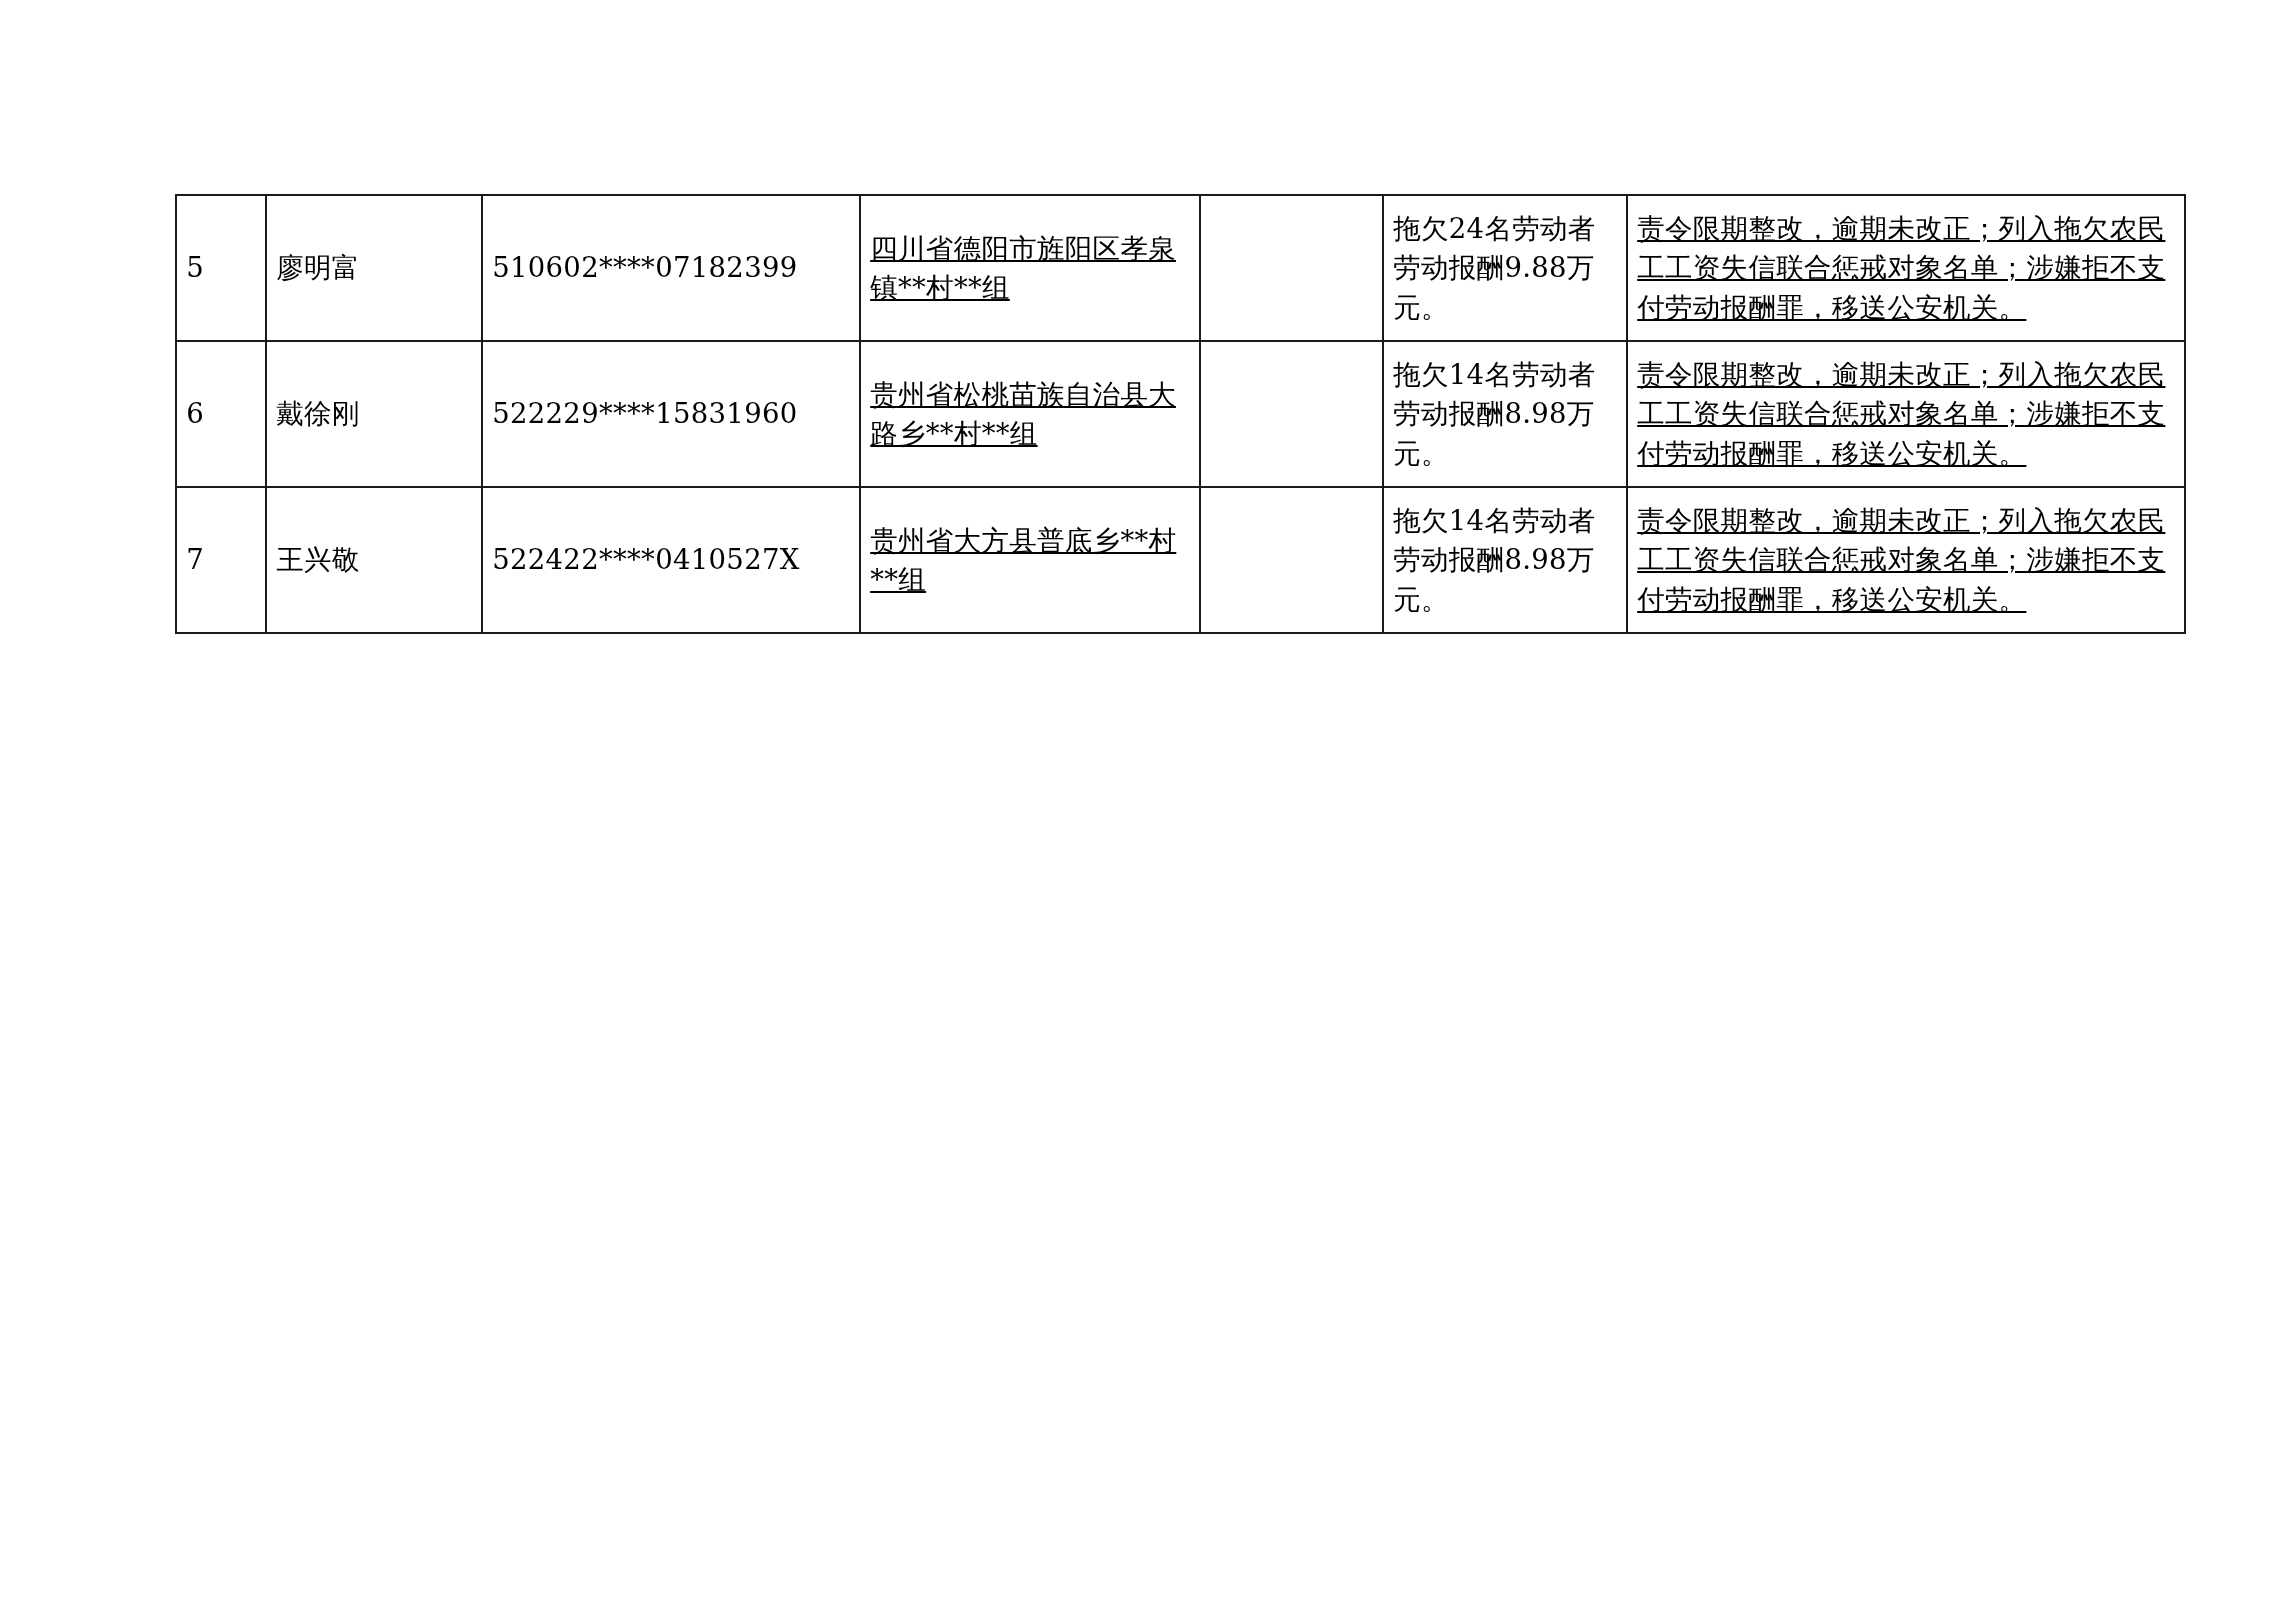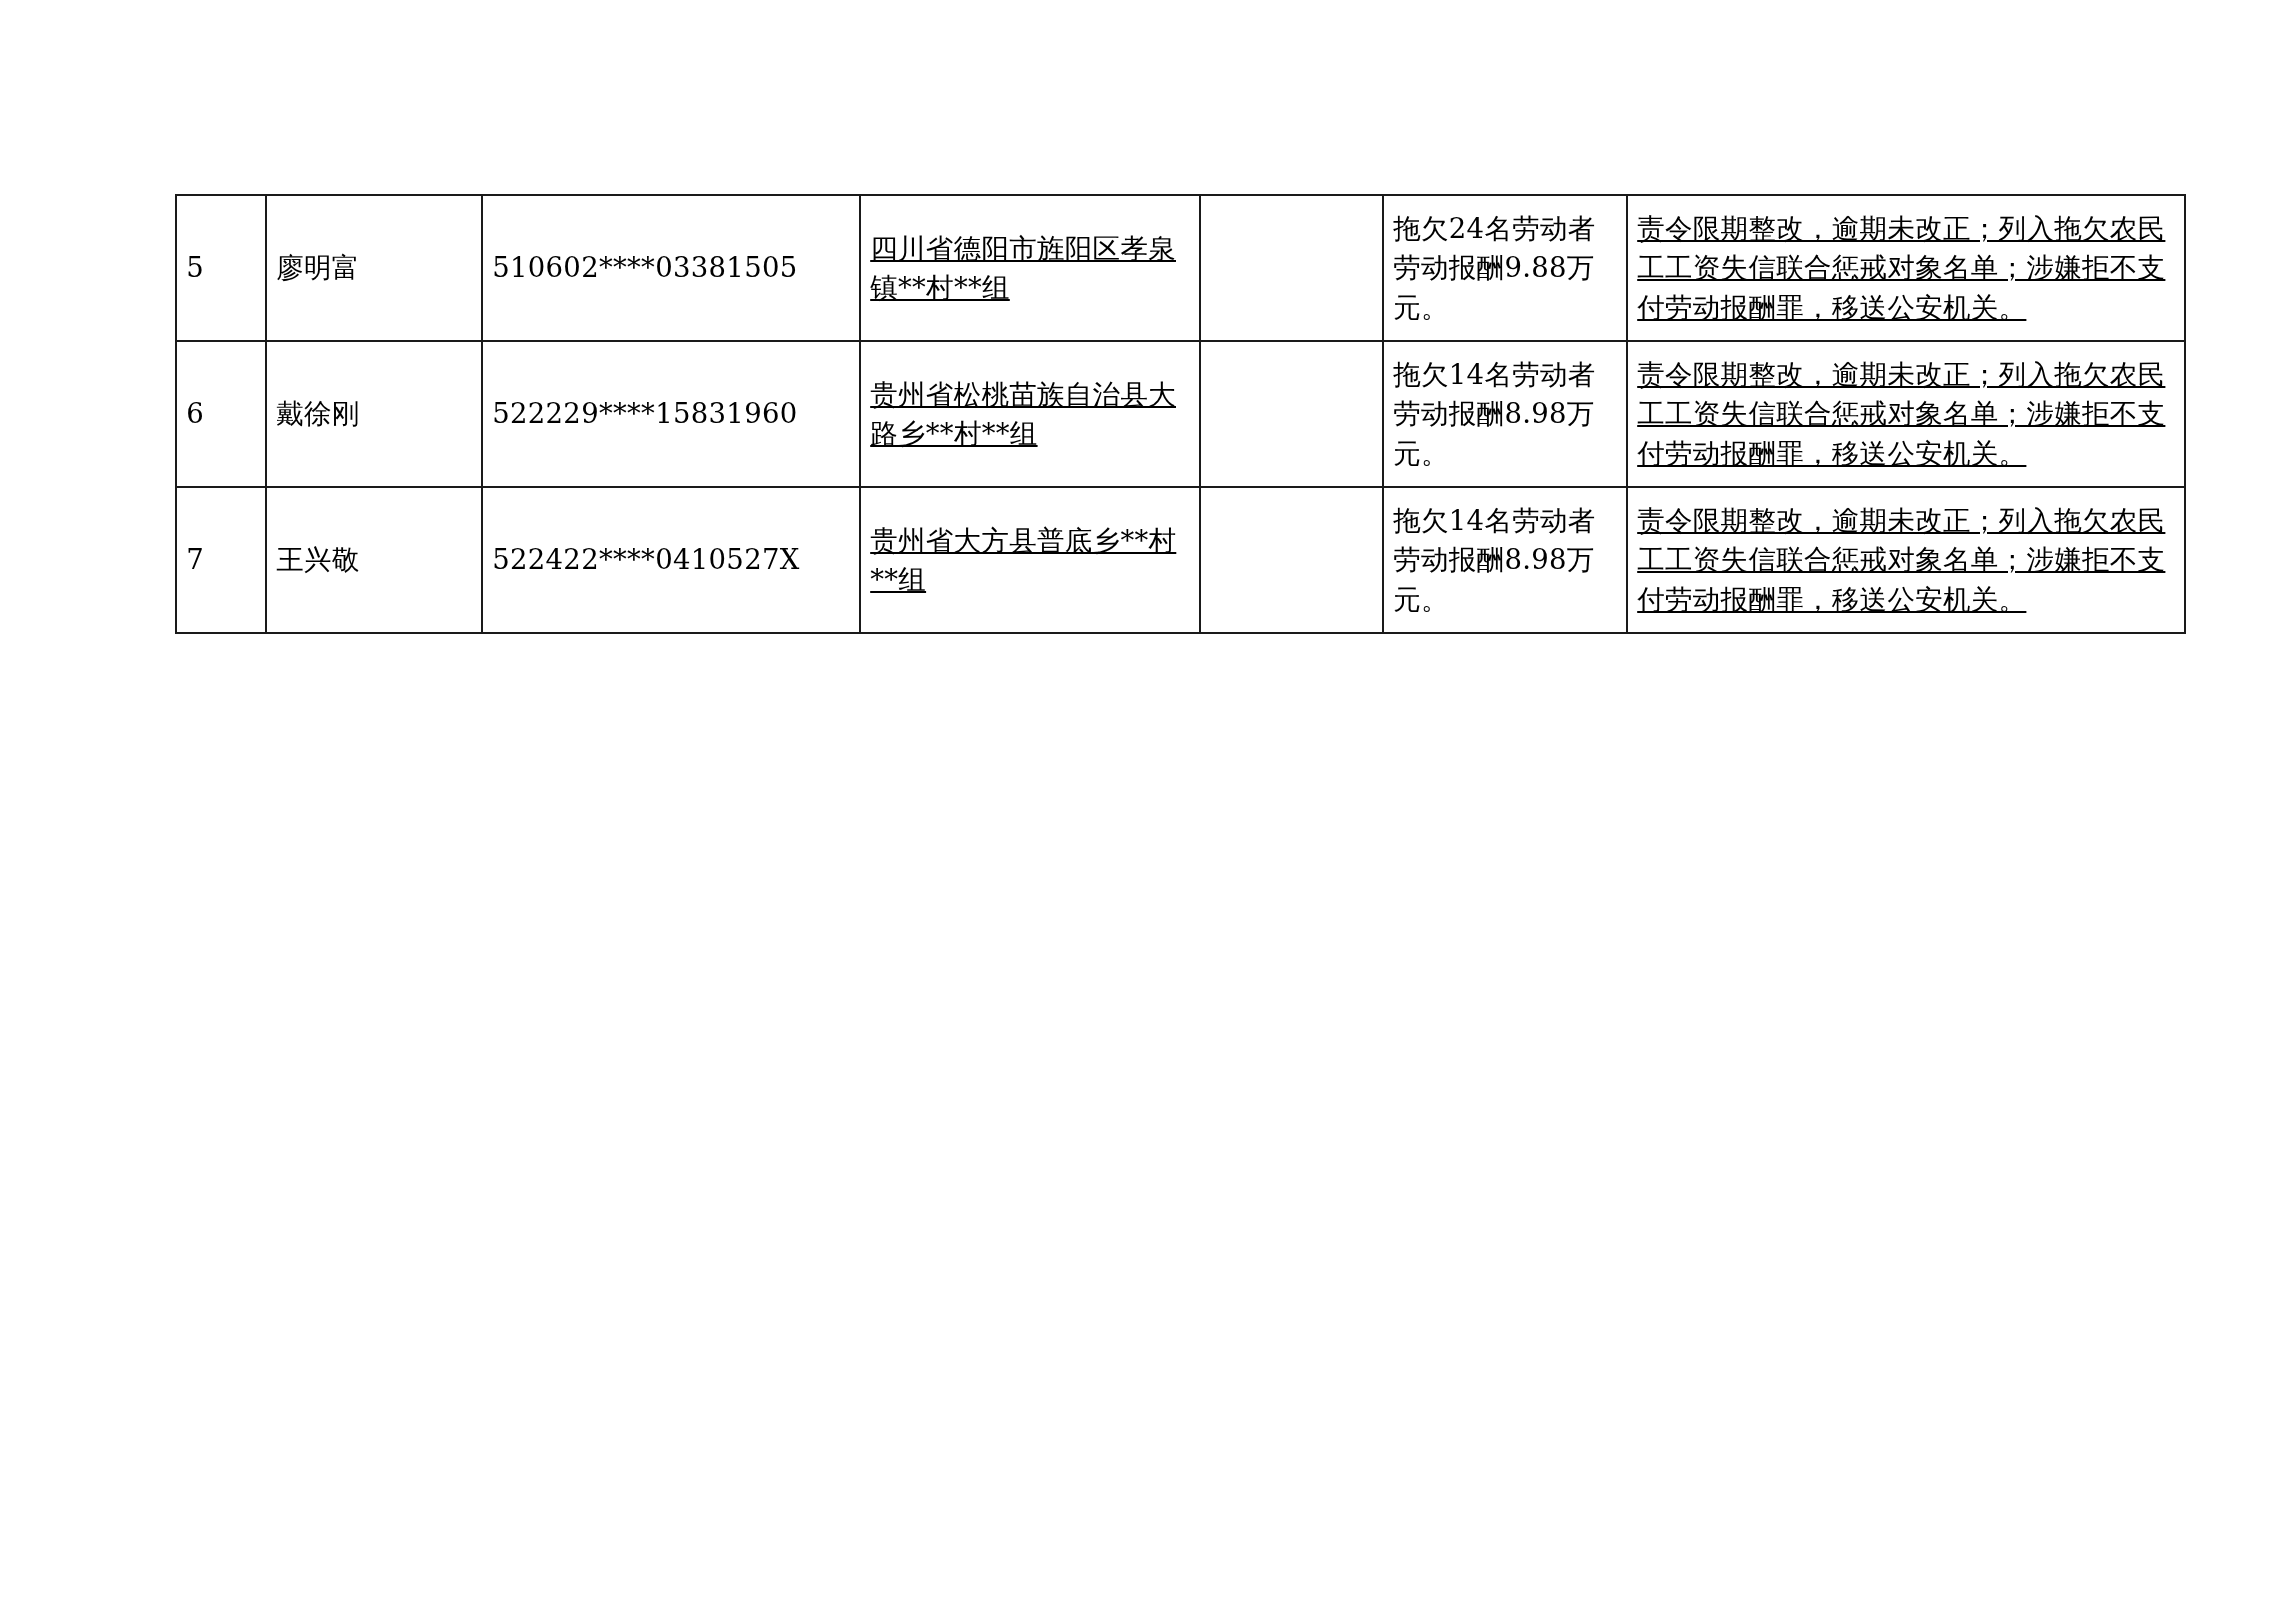--- a/index.html
+++ b/index.html
@@ -97,21 +97,21 @@
         <col class="col-id">
         <col class="col-addr">
         <col class="col-blank">
         <col class="col-amount">
         <col class="col-result">
       </colgroup>
       <tbody>
         <tr class="row-tall">
           <td class="cell-index">5</td>
           <td class="cell-name">廖明富</td>
-          <td class="cell-id">510602****03381505</td>
+          <td class="cell-id">510602****07182399</td>
           <td class="cell-addr">四川省德阳市旌阳区孝泉镇**村**组</td>
           <td class="cell-blank"></td>
           <td class="cell-amount">拖欠24名劳动者劳动报酬9.88万元。</td>
           <td class="cell-result">责令限期整改，逾期未改正；列入拖欠农民工工资失信联合惩戒对象名单；涉嫌拒不支付劳动报酬罪，移送公安机关。</td>
         </tr>
         <tr class="row-tall">
           <td class="cell-index">6</td>
           <td class="cell-name">戴徐刚</td>
           <td class="cell-id">522229****15831960</td>
           <td class="cell-addr">贵州省松桃苗族自治县大路乡**村**组</td>

